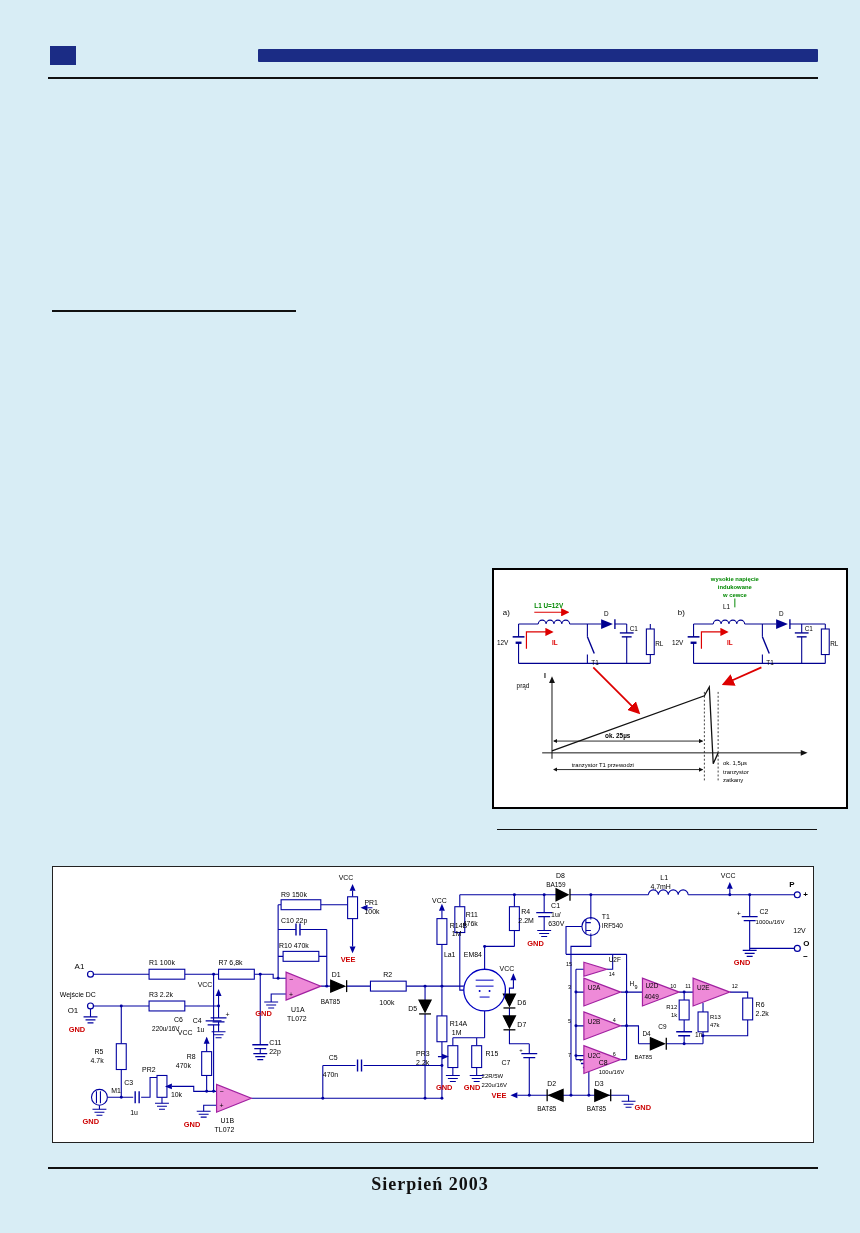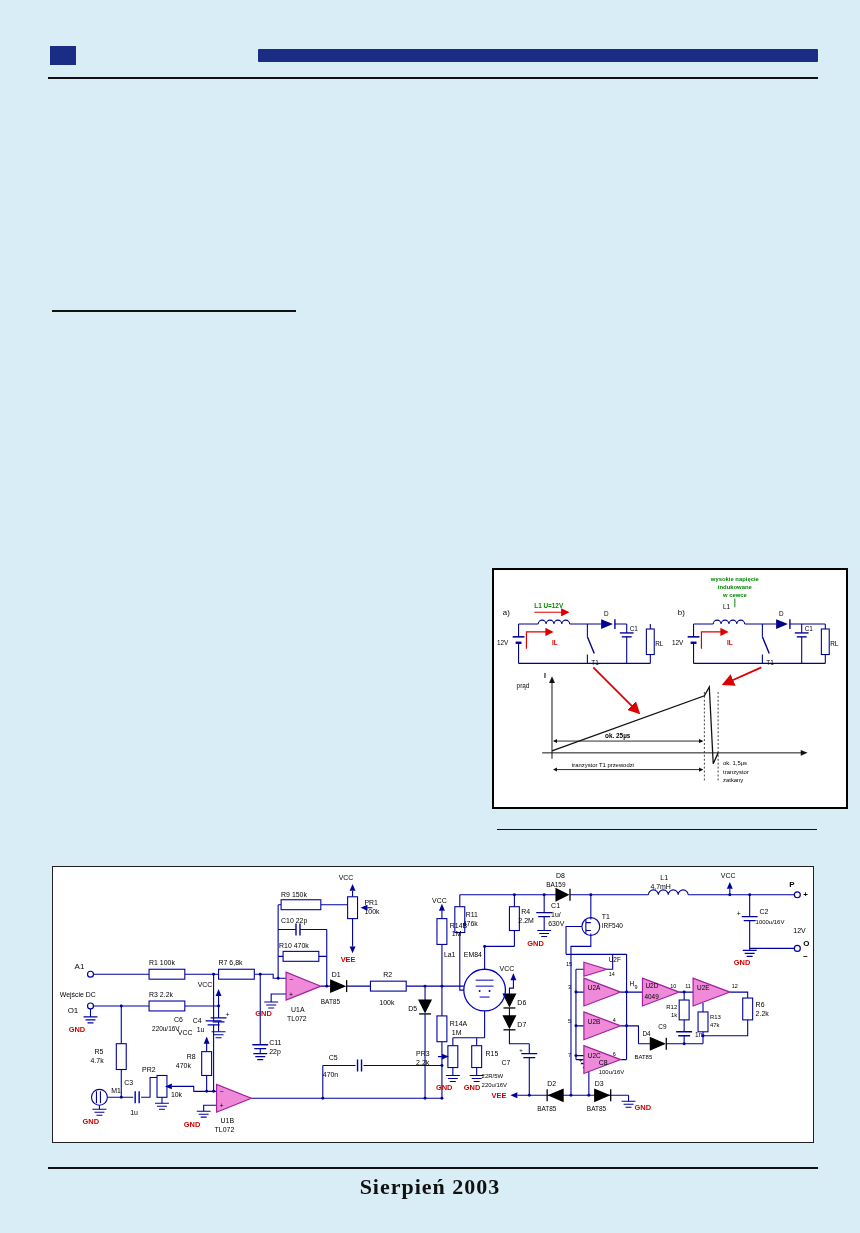--- a/index.html
+++ b/index.html
@@ -9,21 +9,21 @@
   .hdr-bar{position:absolute;left:258px;top:49px;width:560px;height:13px;background:#1b2c85;border-radius:1px;}
   .rule{position:absolute;background:#111;}
   .rule-top{left:48px;top:77px;width:770px;height:2px;}
   .heading-underline{left:52px;top:310px;width:244px;height:2px;}
   .caption-rule{left:497px;top:829px;width:320px;height:1px;}
   .footer-rule{left:48px;top:1167px;width:770px;height:2px;}
   .figure-box{position:absolute;background:#ffffff;}
   .fig1{left:492px;top:568px;width:352px;height:237px;border:2px solid #000;}
   .fig2{left:52px;top:866px;width:760px;height:275px;border:1px solid #222;}
   .footer{position:absolute;left:0;right:0;top:1174px;text-align:center;
-          font-family:"Liberation Serif", serif;font-weight:bold;font-size:22px;
+          font-family:"Liberation Serif", serif;font-weight:bold;font-size:18px;
           letter-spacing:1px;color:#111;}
   svg{display:block;}
   svg text{font-family:"Liberation Sans", sans-serif;}
 </style>
 </head>
 <body>
 
 <div class="page">
 
   <div class="hdr-square"></div>

